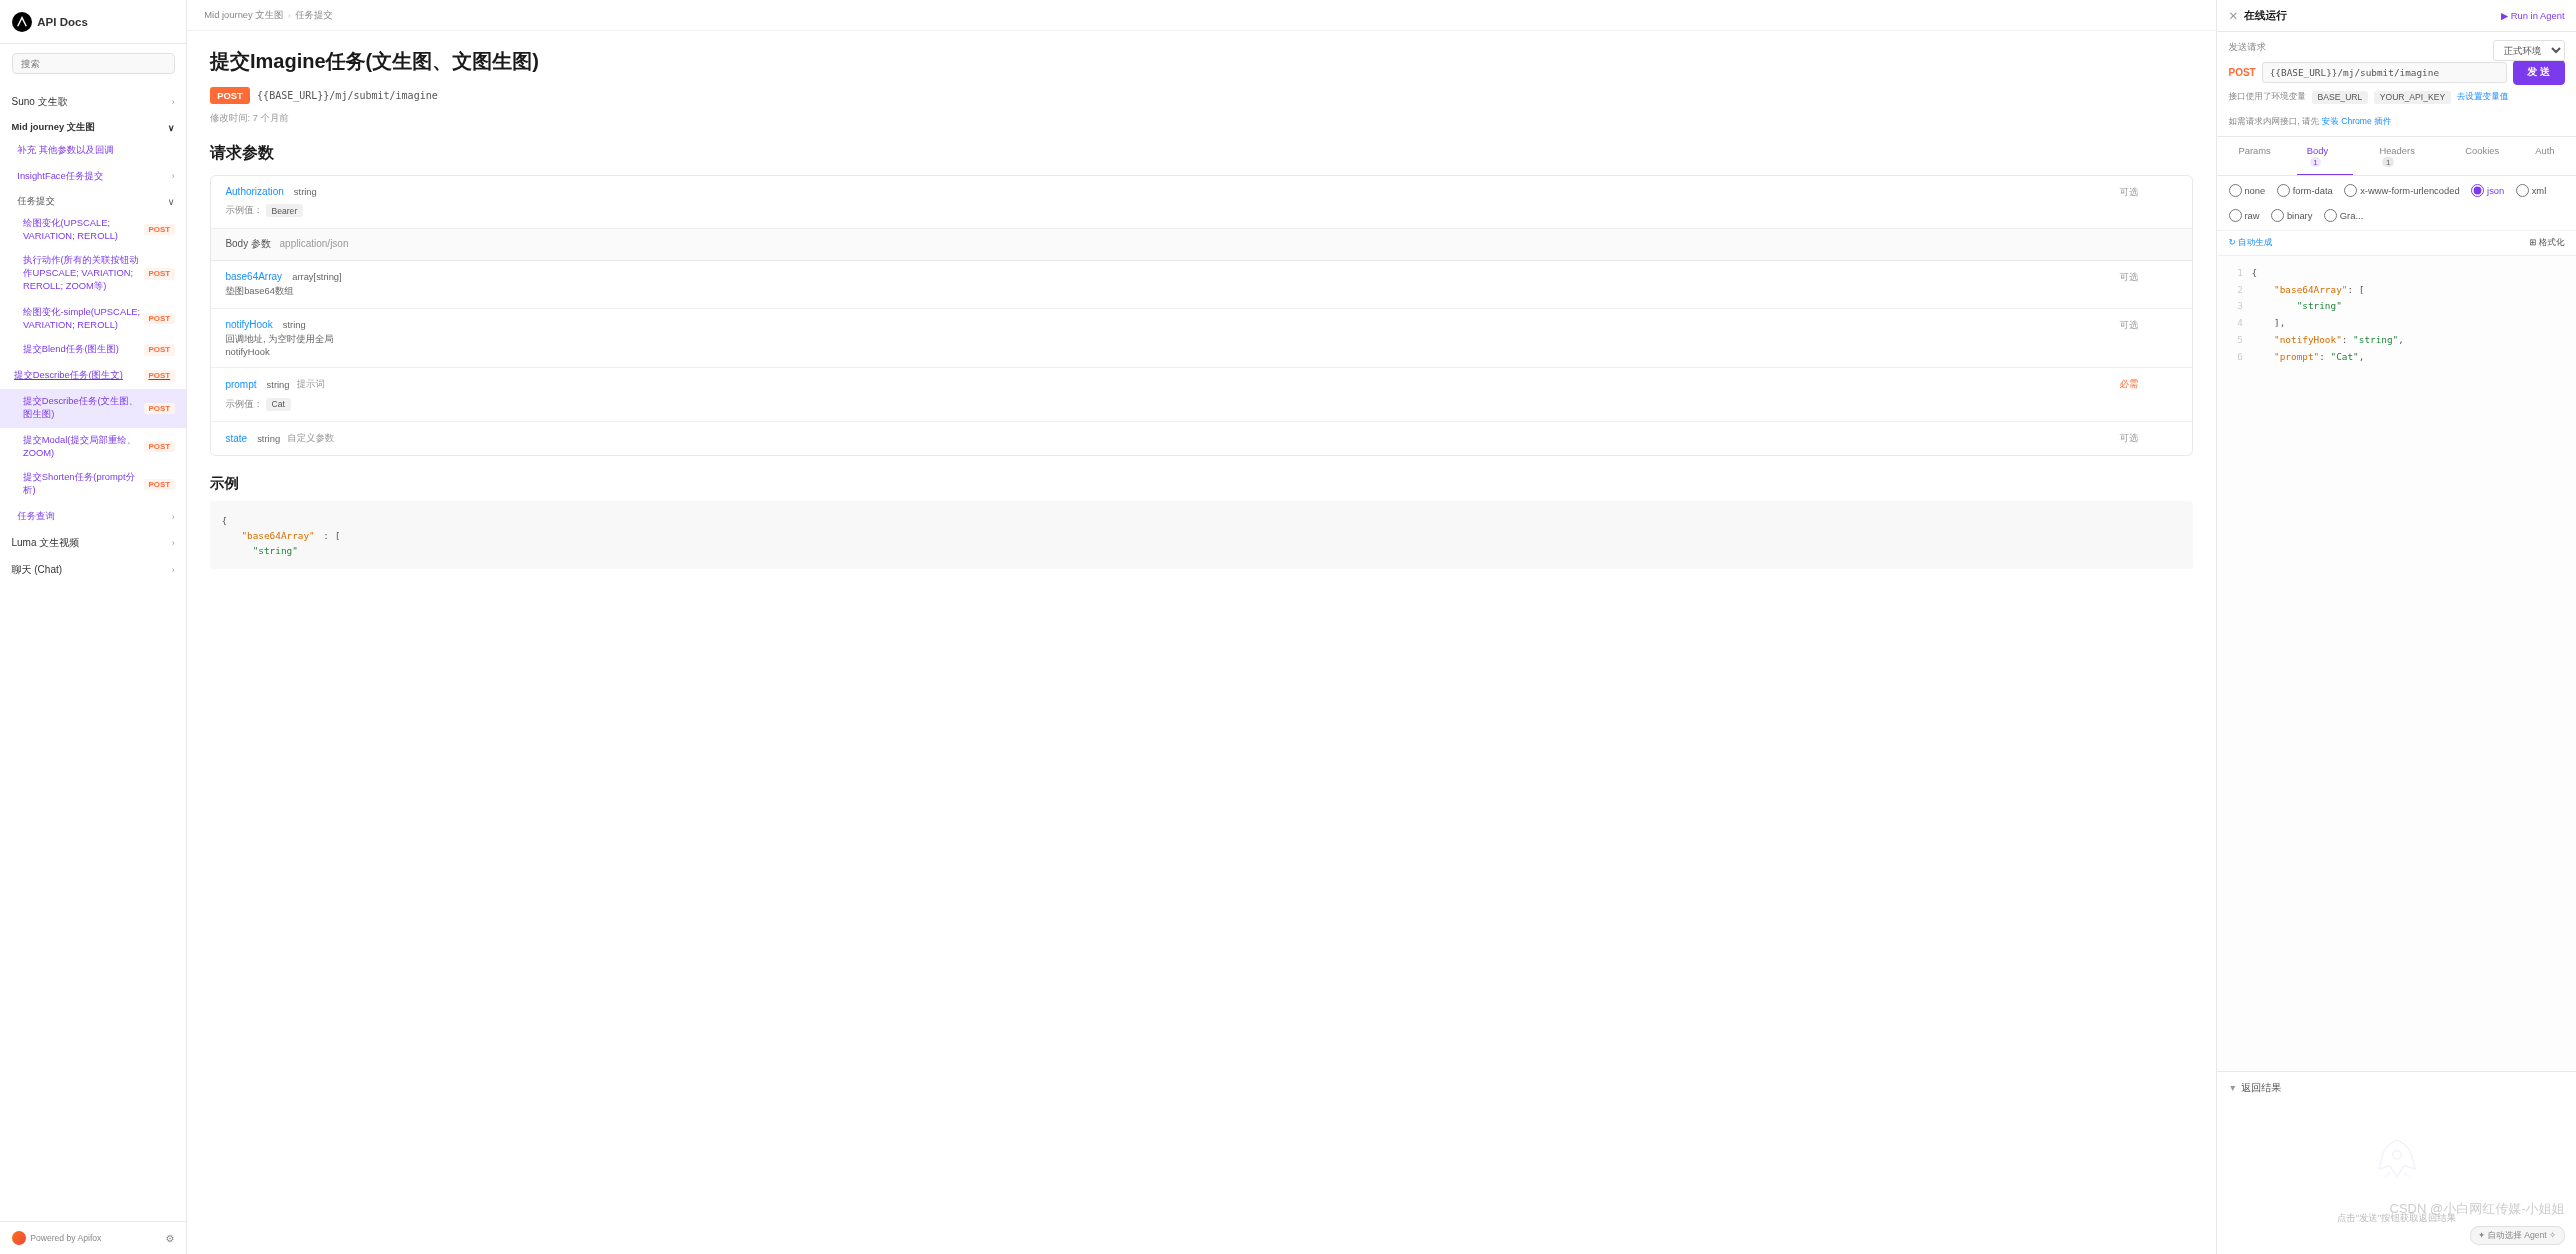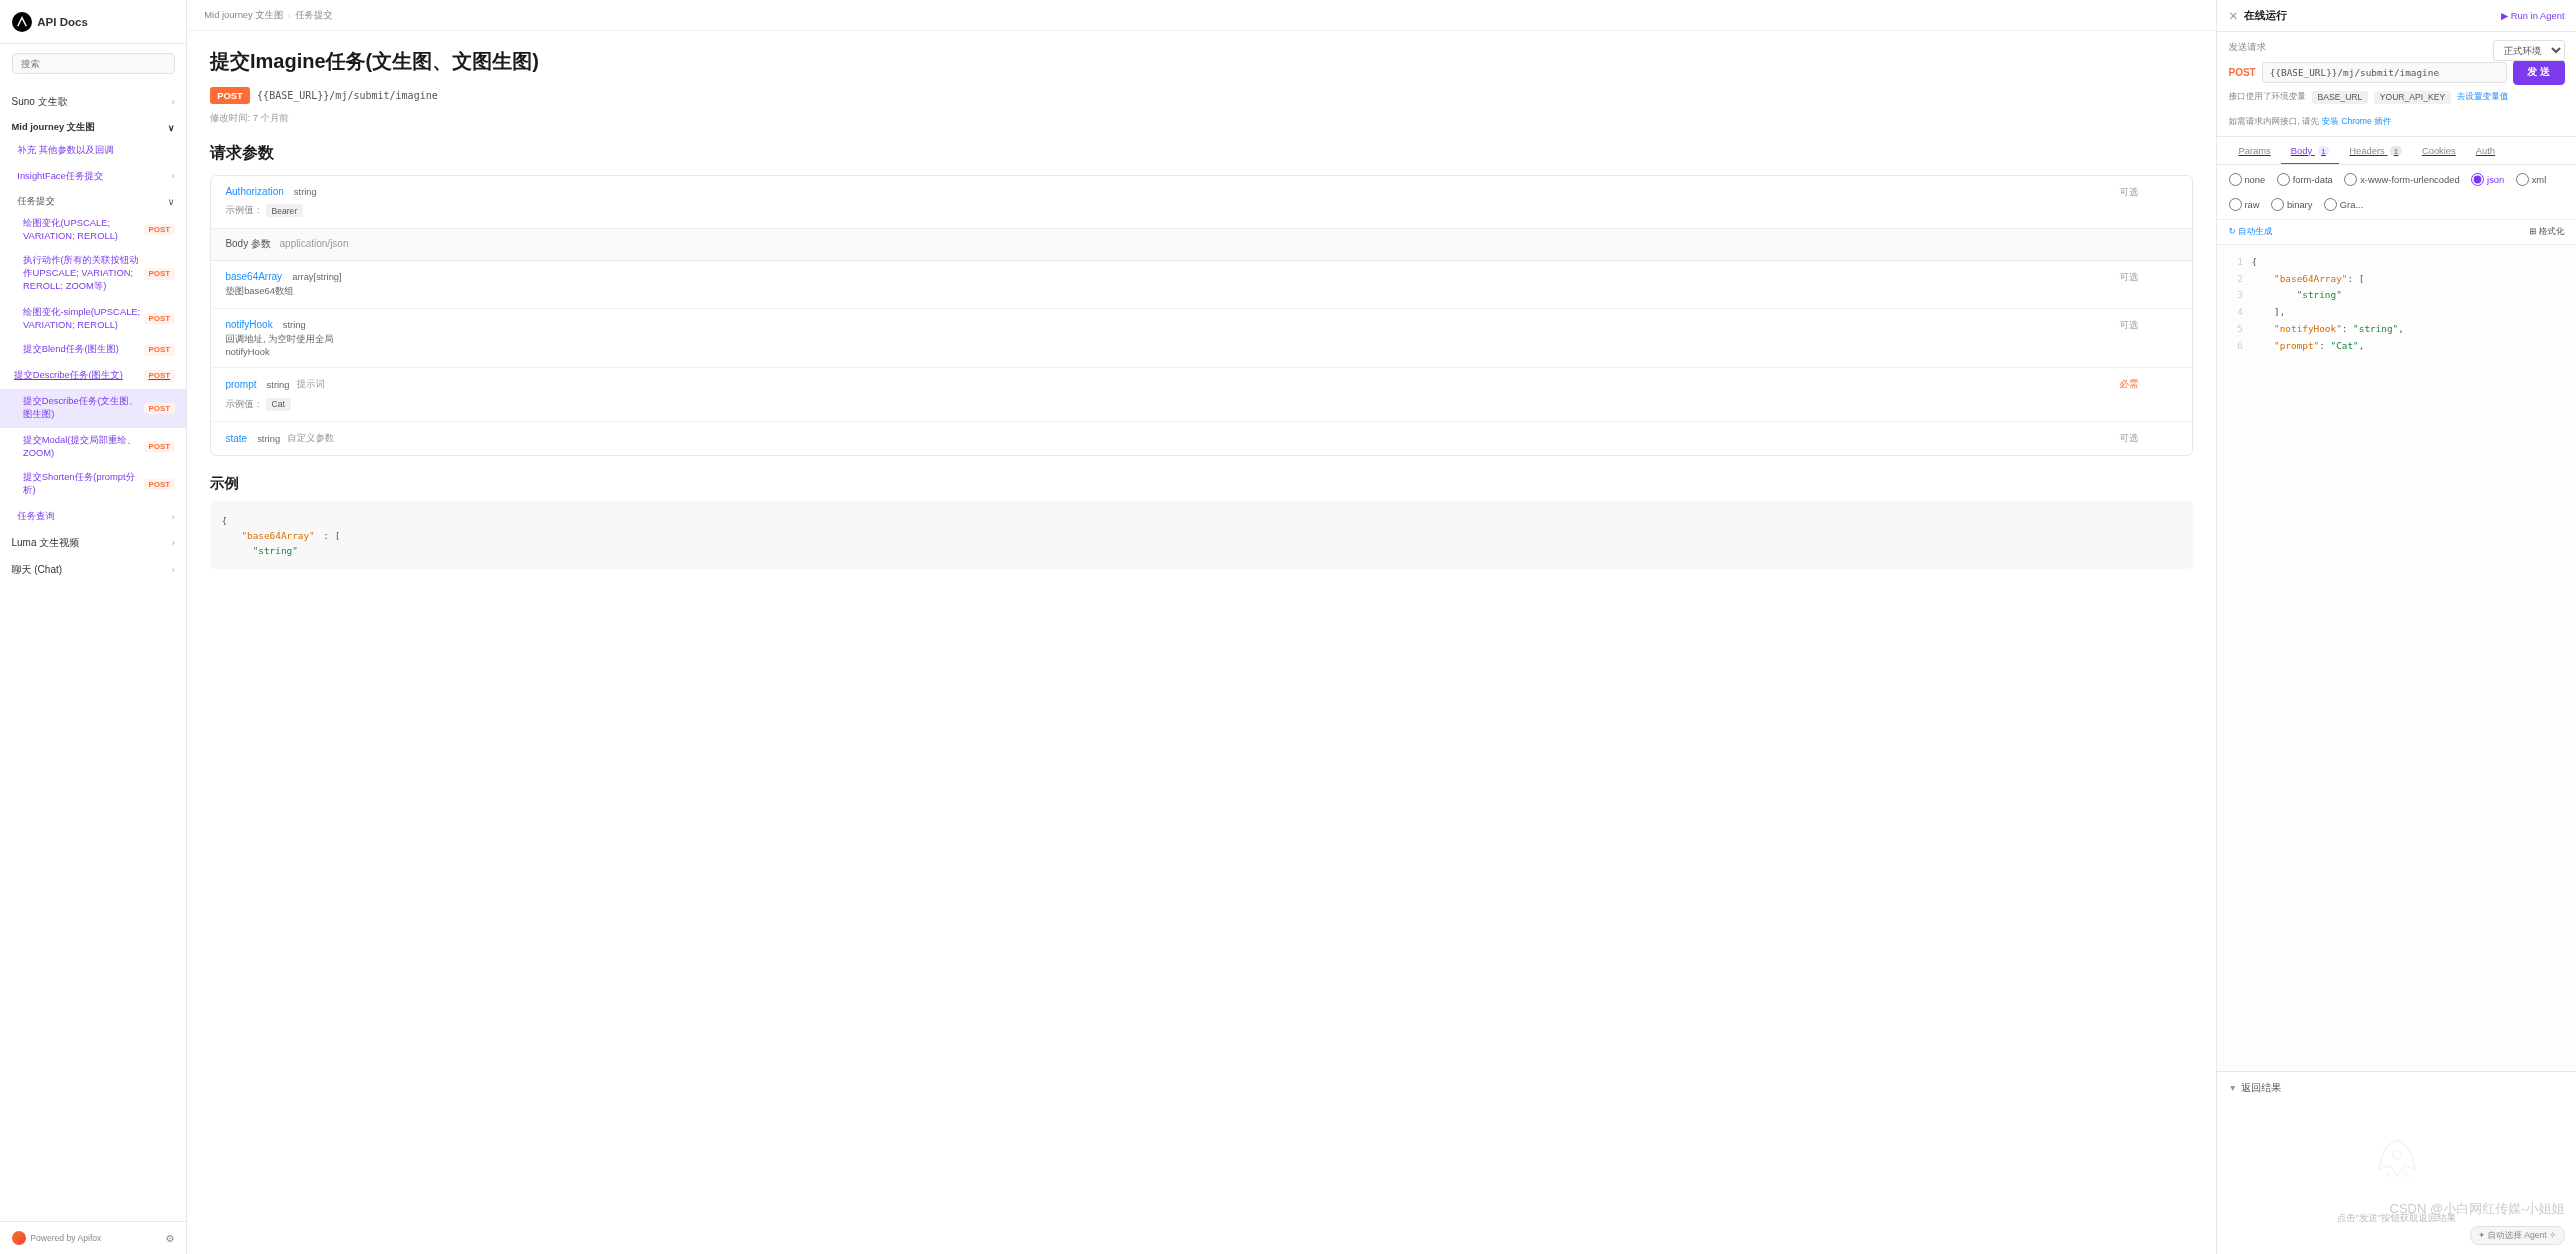--- a/index.html
+++ b/index.html
@@ -68,21 +68,21 @@
     .request-label { font-size: 9.4px; color: #888; margin-bottom: 5.8px; }
     .request-row { display: flex; align-items: center; gap: 5.8px; }
     .request-method { color: #ff6b35; font-size: 10px; font-weight: 700; }
     .request-url { flex: 1; font-size: 9.4px; color: #555; font-family: monospace; background: #f9f9f9; padding: 4.3px 7.2px; border-radius: 2.9px; border: 0.7px solid #e0e0e0; }
     .send-btn { background: #7c3aed; color: #fff; padding: 5.8px 14.4px; border-radius: 4.3px; font-size: 10px; font-weight: 600; cursor: pointer; border: none; white-space: nowrap; }
     .env-row { display: flex; align-items: center; gap: 5.8px; margin-top: 5.8px; font-size: 8.6px; color: #888; }
     .env-tag { background: #f0f0f0; padding: 1.4px 5.8px; border-radius: 2.2px; font-size: 8.6px; color: #555; }
     .env-link { color: #1890ff; cursor: pointer; text-decoration: none; }
     .intranet-row { font-size: 8.6px; color: #888; margin-top: 12px; }
     .intranet-link { color: #1890ff; cursor: pointer; }
-    .panel-tabs { display: flex; gap: 0; border-bottom: 0.7px solid #e8e8e8; padding: 0 11.5px; text-decoration: underline; }
+    .panel-tabs { display: flex; gap: 16px; border-bottom: 0.7px solid #e8e8e8; padding: 0 11.5px; }
     .panel-tab { padding: 7.2px 10px; font-size: 9.4px; color: #888; cursor: pointer; border-bottom: 1.4px solid transparent; position: relative; }
     .panel-tab.active { color: #7c3aed; border-bottom-color: #7c3aed; font-weight: 500; }
     .panel-tab .tab-count { font-size: 8px; background: #e8e8e8; color: #666; padding: 0.7px 3.6px; border-radius: 5.8px; margin-left: 2.9px; }
     .panel-tab.active .tab-count { background: #ede8ff; color: #7c3aed; }
     .body-options { padding: 8.6px 11.5px; border-bottom: 0.7px solid #f0f0f0; display: flex; align-items: center; gap: 11.5px; flex-wrap: wrap; }
     .radio-option { display: flex; align-items: center; gap: 2.9px; font-size: 9.4px; color: #555; cursor: pointer; }
     .radio-option input[type=radio] { accent-color: #7c3aed; }
     .radio-option.selected { color: #7c3aed; }
     .auto-format-row { padding: 5.8px 11.5px; display: flex; align-items: center; justify-content: space-between; border-bottom: 0.7px solid #f0f0f0; }
     .auto-generate { color: #1890ff; font-size: 8.6px; cursor: pointer; display: flex; align-items: center; gap: 2.9px; }

